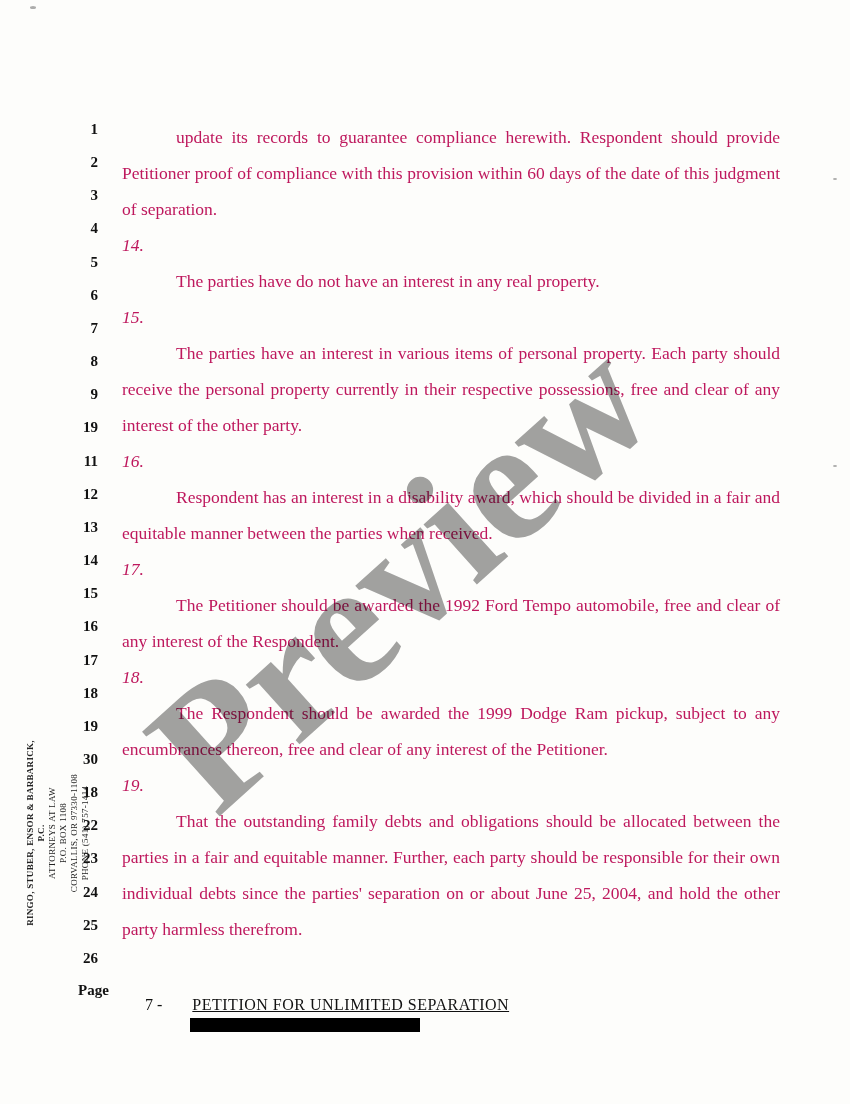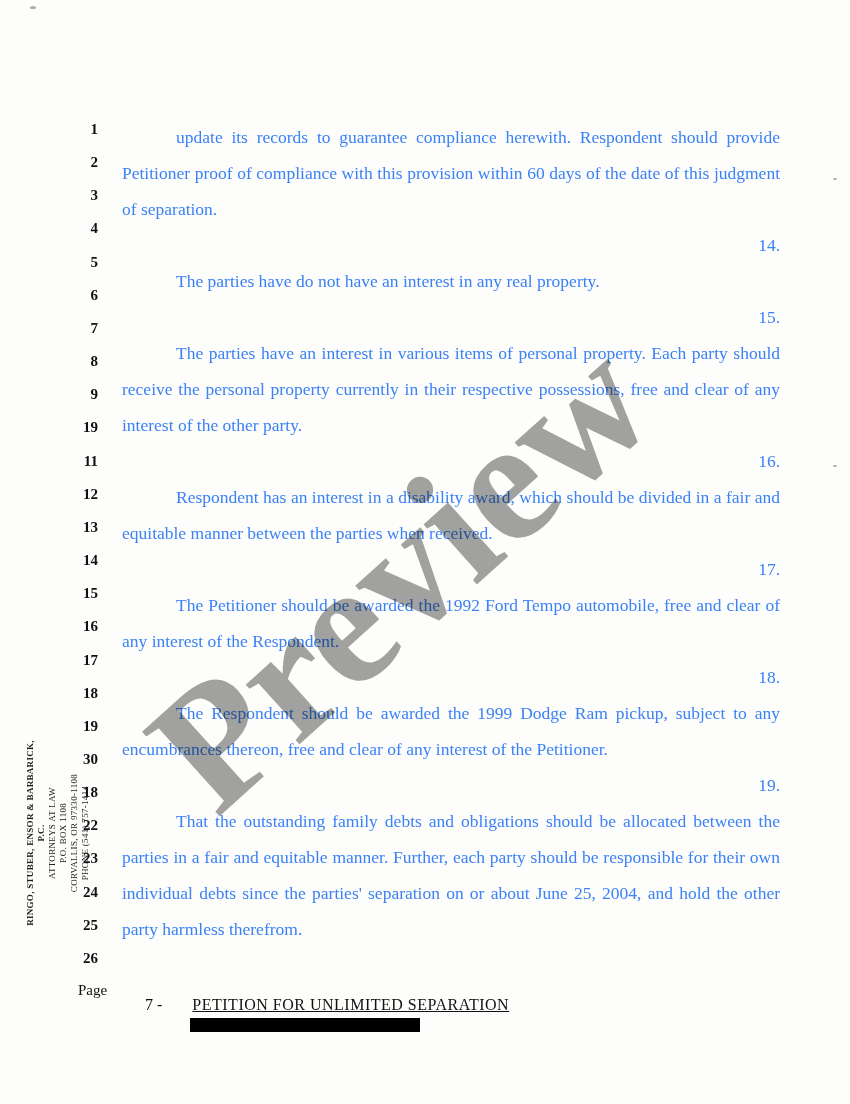--- a/index.html
+++ b/index.html
@@ -40,37 +40,37 @@
     font-size: 15px;
     font-weight: bold;
     line-height: 33.15px;
     color: #111;
   }
   .page-label {
     position: absolute;
     left: 78px;
     top: 982px;
     font-size: 15px;
-    font-weight: normal;
+    font-weight: bold;
     color: #111;
   }
 
   
   .body-text {
     position: absolute;
     left: 122px;
     top: 119px;
     width: 658px;
     font-size: 17.5px;
     line-height: 36px;
     text-align: justify;
-    color: #3b82f6;
+    color: #be185d;
   }
   .body-text p { margin: 0; text-indent: 54px; }
-  .body-text p.section-number { text-align: right; text-indent: 0; }
+  .body-text p.section-number { text-align: left; text-indent: 0; font-style: italic; }
 
   
   .watermark {
     position: absolute;
     left: 400px;
     top: 575px;
     transform: translate(-50%, -50%) rotate(-42deg);
     font-family: "Liberation Serif", "DejaVu Serif", serif;
     font-size: 175px;
     font-weight: bold;

